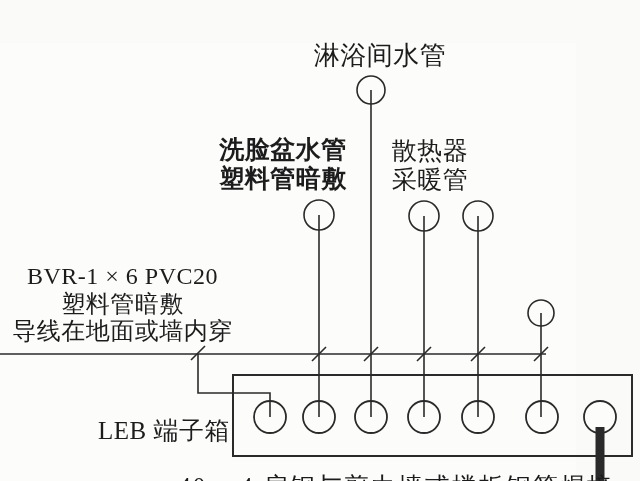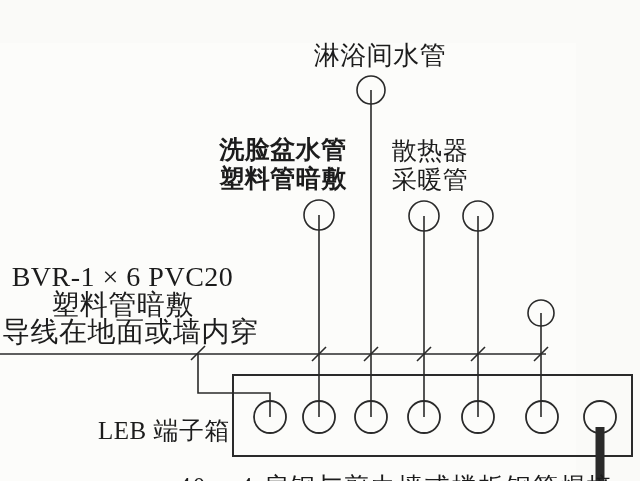--- a/index.html
+++ b/index.html
@@ -23,21 +23,21 @@
     line-height:29px;
     color:#1c1c1c;
     white-space:nowrap;
     letter-spacing:0.5px;
   }
   .lbl .ln{display:block;}
   #top-label{left:290px;top:-2px;width:180px;font-size:26px;}
   #washbasin-label{left:208px;top:92px;width:150px;font-weight:bold;}
   #radiator-label{left:370px;top:93px;width:100px;padding-left:10px;}
   #socket-label{left:467px;top:94px;width:100px;}
-  #conduit-note{left:2px;top:220px;width:241px;font-size:28px;line-height:27.5px;text-align:center;}
+  #conduit-note{left:2px;top:220px;width:241px;font-size:24px;line-height:27.5px;text-align:center;}
   #oxygen-label{left:496px;top:221px;width:90px;}
   #leb-label{left:95px;top:373px;width:138px;}
   #ground-note{left:150px;top:429px;width:492px;letter-spacing:2px;}
   #watermark{
     position:absolute;left:540px;top:437px;width:100px;height:28px;
   }
   #watermark-text{
     position:absolute;left:26px;top:2px;
     font-size:15px;line-height:22px;
     color:#9b9b9b;letter-spacing:3px;white-space:nowrap;

